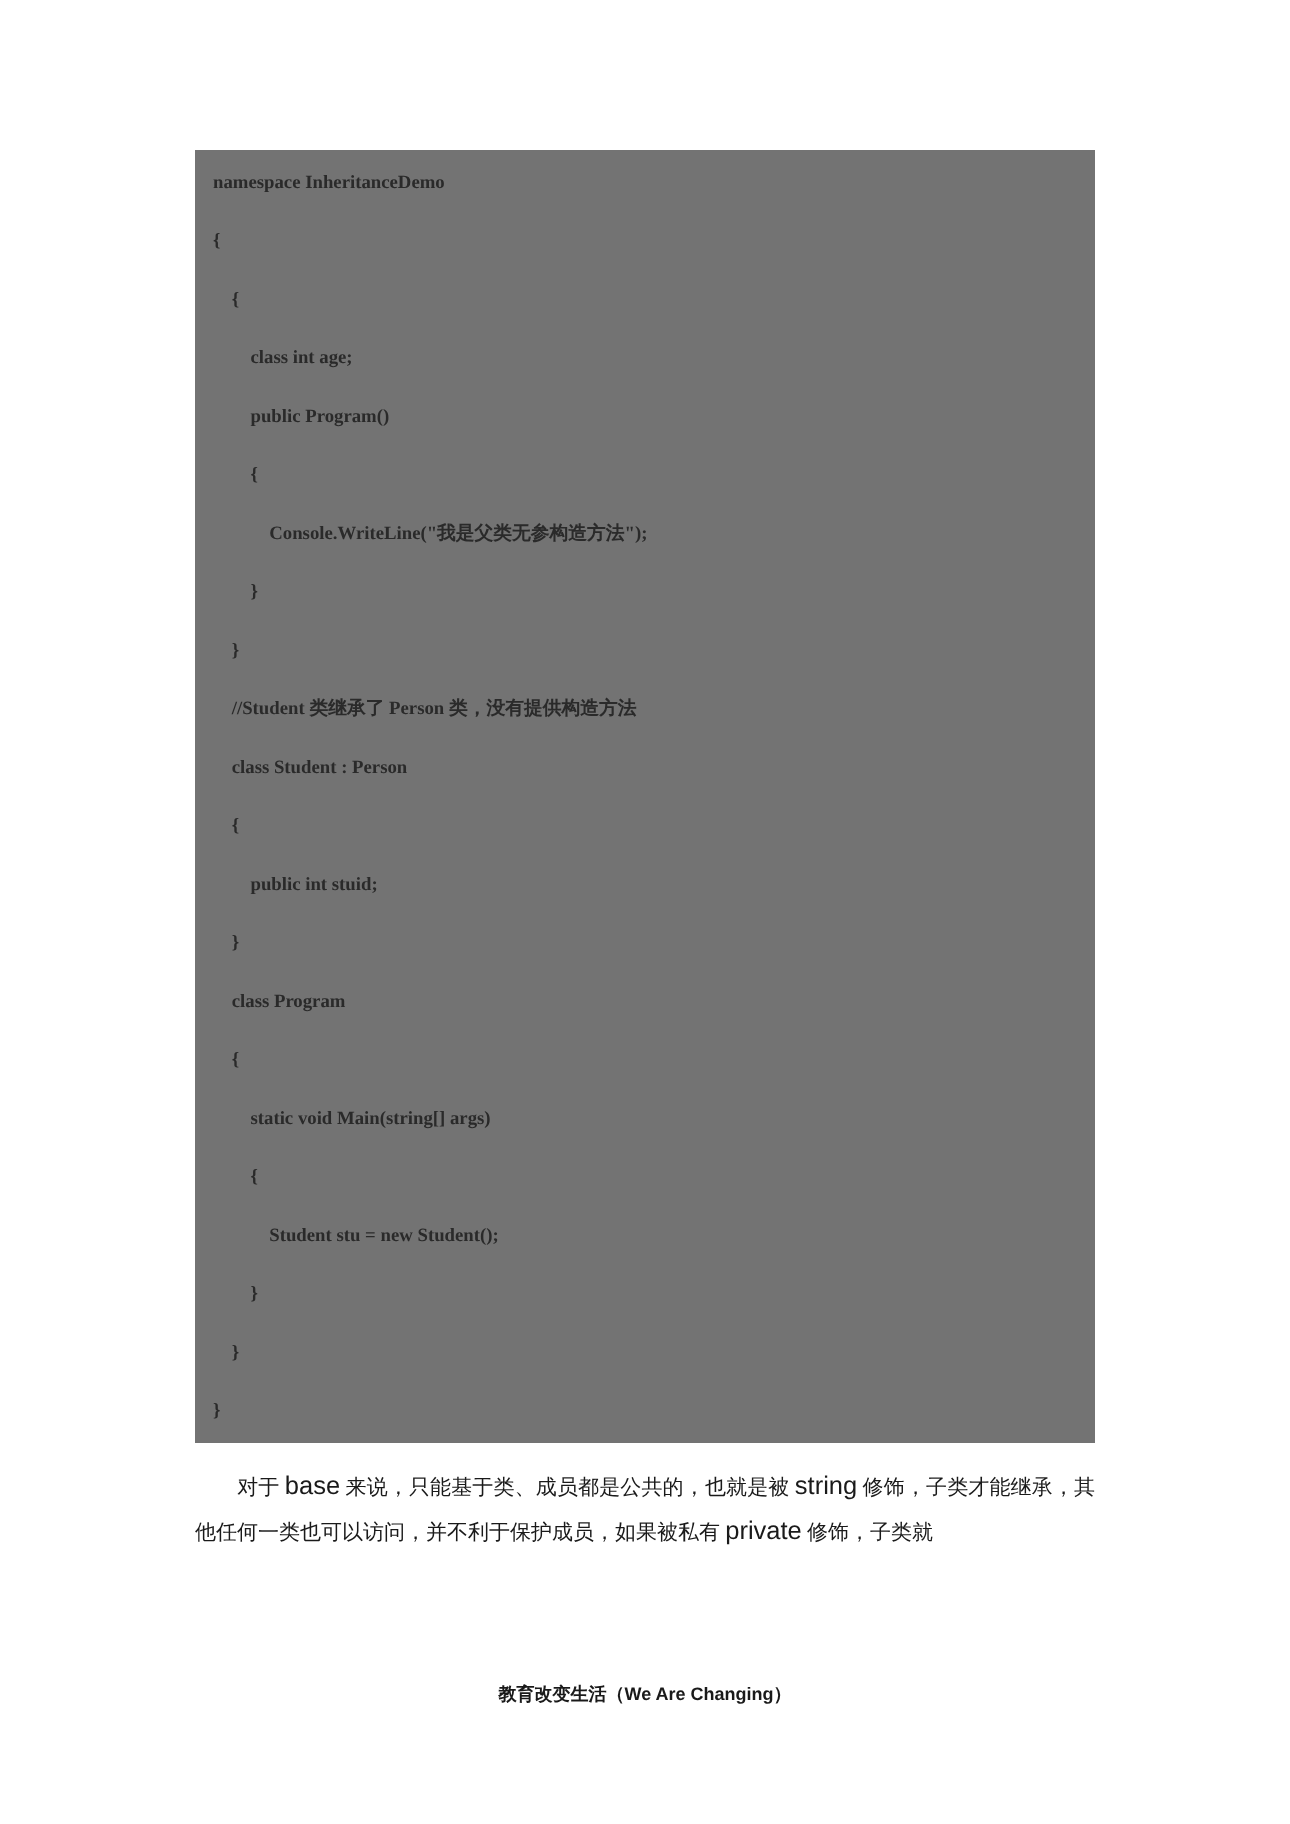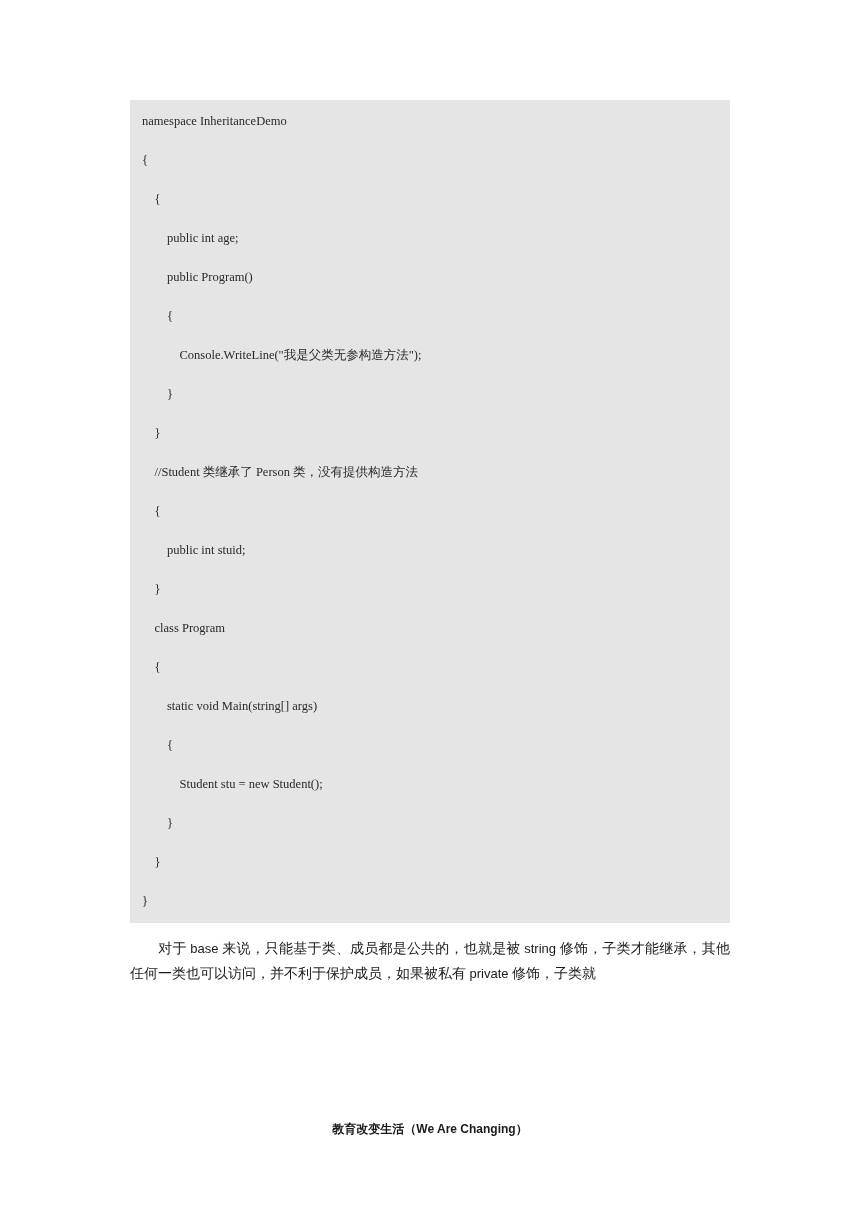--- a/index.html
+++ b/index.html
@@ -11,26 +11,27 @@
       width: 860px;
       height: 1216px;
       background: #ffffff;
       font-family: "SimSun", "Times New Roman", serif;
       position: relative;
     }
     .page-container {
       padding: 100px 130px 0 130px;
     }
     .code-block {
-      background: #e5e5e5;
+      background: #737373;
       padding: 14px 12px 14px 12px;
       font-family: "Times New Roman", serif;
       font-size: 12.5px;
       color: #2a2a2a;
       line-height: 1.2;
+      font-weight: bold;
     }
     .code-line {
       white-space: pre;
       margin-bottom: 24px;
     }
     .code-line:last-child {
       margin-bottom: 0;
     }
     .body-text {
       margin-top: 14px;
@@ -38,21 +39,21 @@
       line-height: 1.75;
       color: #1a1a1a;
       text-align: justify;
     }
     .body-text .indent {
       display: inline-block;
       width: 2em;
     }
     .latin {
       font-family: Arial, sans-serif;
-      font-size: 13px;
+      font-size: 17px;
     }
     .footer {
       position: absolute;
       bottom: 78px;
       left: 0;
       width: 100%;
       text-align: center;
       font-size: 12px;
       color: #1a1a1a;
     }
@@ -65,28 +66,29 @@
     }
   </style>
 </head>
 <body>
 
 <div class="page-container">
   <div class="code-block">
     <div class="code-line">namespace InheritanceDemo</div>
     <div class="code-line">{</div>
     <div class="code-line">    {</div>
-    <div class="code-line">        public int age;</div>
+    <div class="code-line">        class int age;</div>
     <div class="code-line">        public Program()</div>
     <div class="code-line">        {</div>
     <div class="code-line">            Console.WriteLine("我是父类无参构造方法");</div>
     <div class="code-line">        }</div>
     <div class="code-line">    }</div>
     <div class="code-line"></div>
     <div class="code-line">    //Student 类继承了 Person 类，没有提供构造方法</div>
+    <div class="code-line">    class Student : Person</div>
     <div class="code-line">    {</div>
     <div class="code-line">        public int stuid;</div>
     <div class="code-line">    }</div>
     <div class="code-line"></div>
     <div class="code-line">    class Program</div>
     <div class="code-line">    {</div>
     <div class="code-line">        static void Main(string[] args)</div>
     <div class="code-line">        {</div>
     <div class="code-line">            Student stu = new Student();</div>
     <div class="code-line">        }</div>

